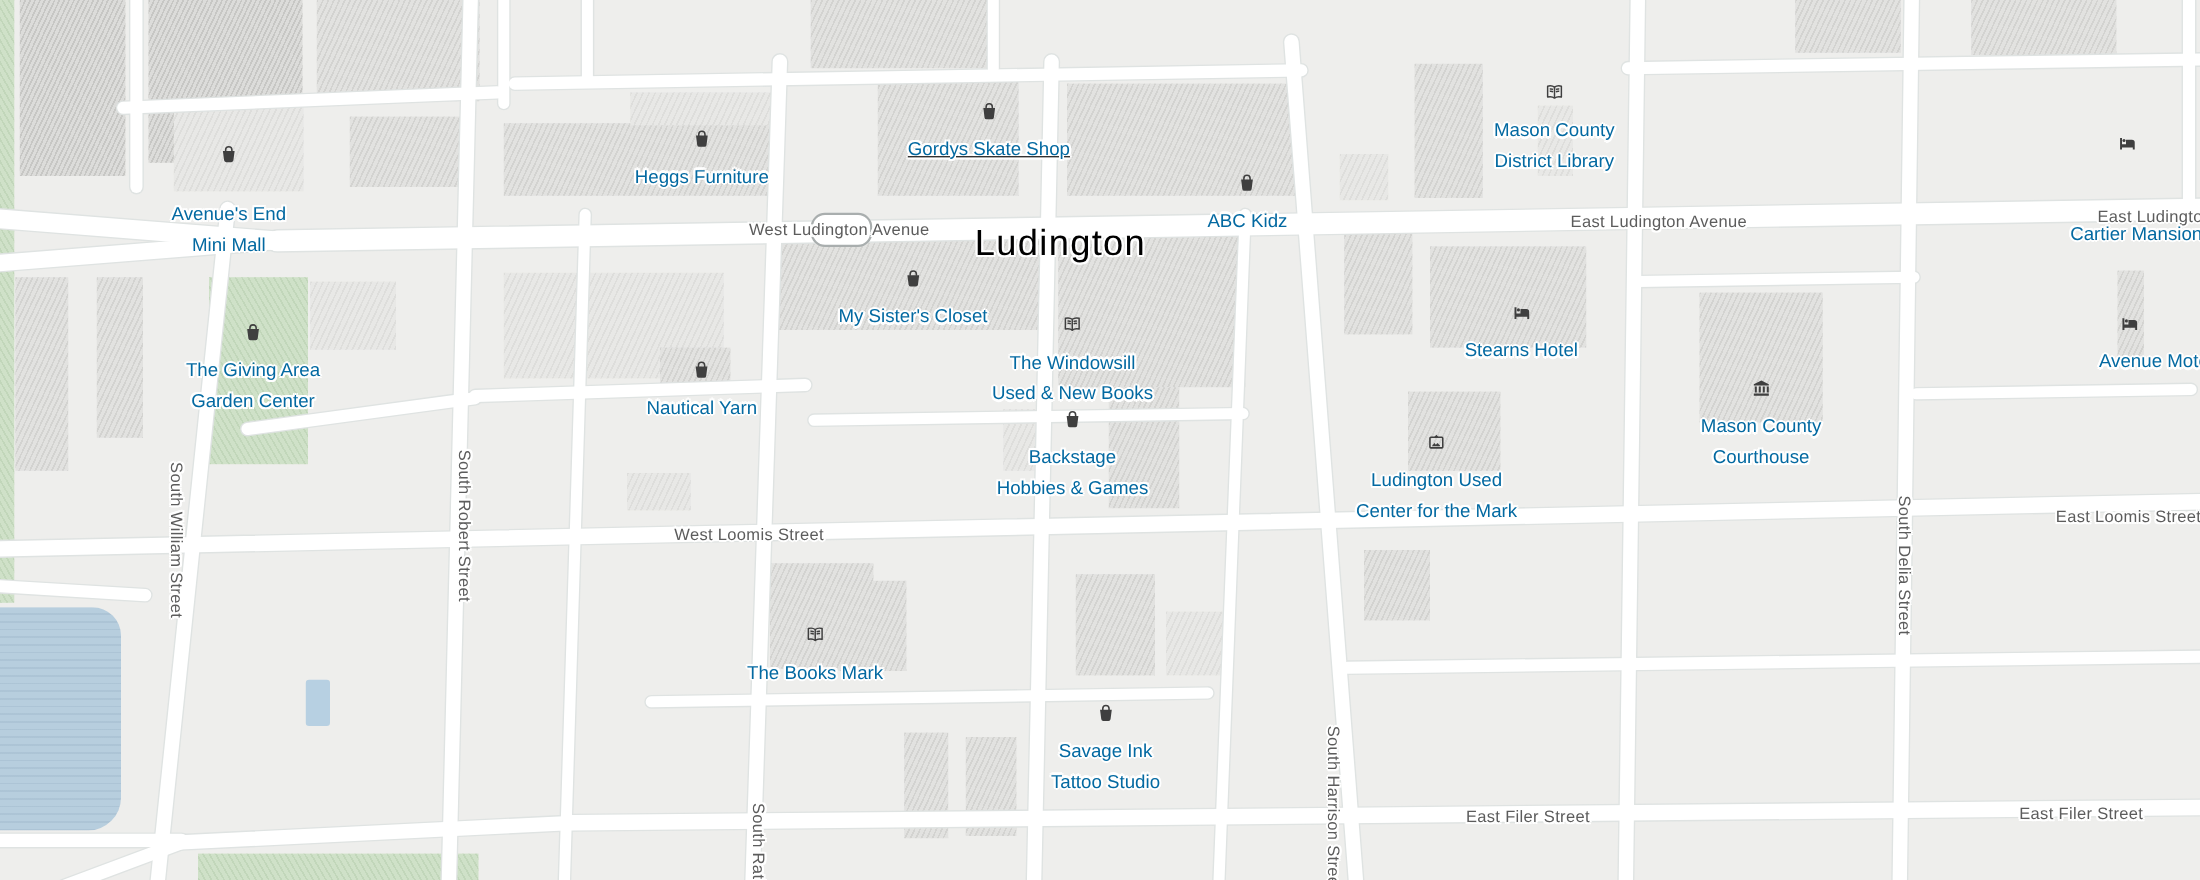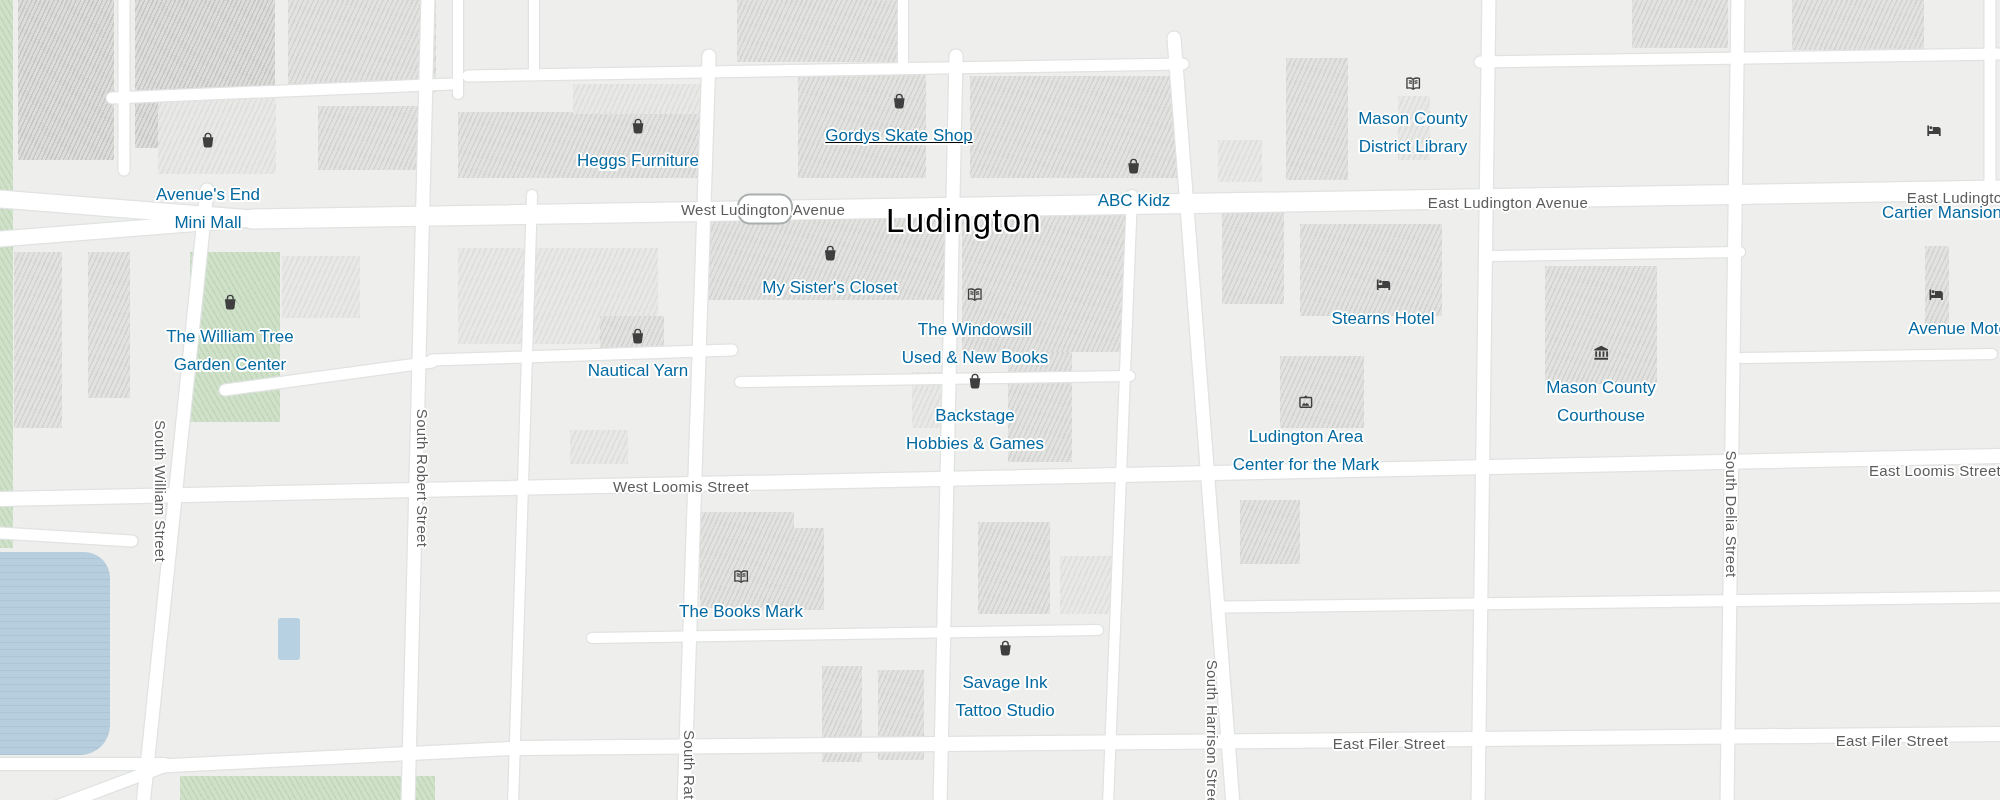--- a/index.html
+++ b/index.html
@@ -328,21 +328,21 @@
         </span>
       </div>
       <div class="poi" style="left: 230px; top: 302px;">
         <span class="poi-icon">
   <svg viewBox="0 0 24 24" xmlns="http://www.w3.org/2000/svg">
     <path d="M8.6 9.2V7.4a3.4 3.4 0 0 1 6.8 0v1.8" fill="none" stroke="#3f3f3f" stroke-width="1.7"></path>
     <path d="M5.6 8.6h12.8l-1.3 10.3a2.3 2.3 0 0 1-2.3 2H9.2a2.3 2.3 0 0 1-2.3-2z" fill="#3f3f3f"></path>
   </svg>
 </span>
         <span class="poi-label halo">
-          <div>The William Tree</div>
+          <div>The Giving Area</div>
           <div>Garden Center</div>
         </span>
       </div>
       <div class="poi" style="left: 638px; top: 336px;">
         <span class="poi-icon">
   <svg viewBox="0 0 24 24" xmlns="http://www.w3.org/2000/svg">
     <path d="M8.6 9.2V7.4a3.4 3.4 0 0 1 6.8 0v1.8" fill="none" stroke="#3f3f3f" stroke-width="1.7"></path>
     <path d="M5.6 8.6h12.8l-1.3 10.3a2.3 2.3 0 0 1-2.3 2H9.2a2.3 2.3 0 0 1-2.3-2z" fill="#3f3f3f"></path>
   </svg>
 </span>
@@ -364,21 +364,21 @@
       </div>
       <div class="poi" style="left: 1306px; top: 402px;">
         <span class="poi-icon">
   <svg viewBox="0 0 24 24" xmlns="http://www.w3.org/2000/svg">
     <path d="M12 3.8 14.2 6.4H9.8z" fill="#3f3f3f"></path>
     <rect x="5" y="6.6" width="14" height="11.6" rx="1" fill="none" stroke="#3f3f3f" stroke-width="1.7"></rect>
     <path d="M7.6 15.6l2.3-2.8 1.6 1.9 1.6-1.8 2.9 2.7v.8H7.6z" fill="#3f3f3f"></path>
   </svg>
 </span>
         <span class="poi-label halo">
-          <div>Ludington Area</div>
+          <div>Ludington Used</div>
           <div>Center for the Mark</div>
         </span>
       </div>
       <div class="poi" style="left: 1601px; top: 353px;">
         <span class="poi-icon">
   <svg viewBox="0 0 24 24" xmlns="http://www.w3.org/2000/svg" fill="#3f3f3f">
     <path d="M12 3.4 20.2 7.5v1.4H3.8V7.5z"></path>
     <rect x="4.9" y="10" width="2.2" height="6.6"></rect>
     <rect x="9.25" y="10" width="2.2" height="6.6"></rect>
     <rect x="13.6" y="10" width="2.2" height="6.6"></rect>

